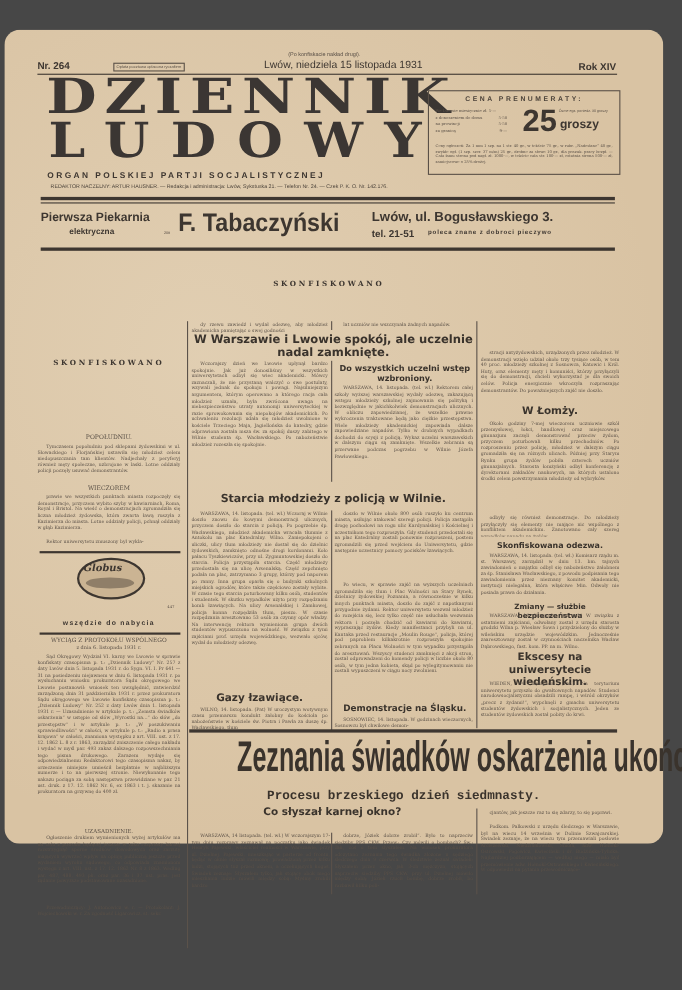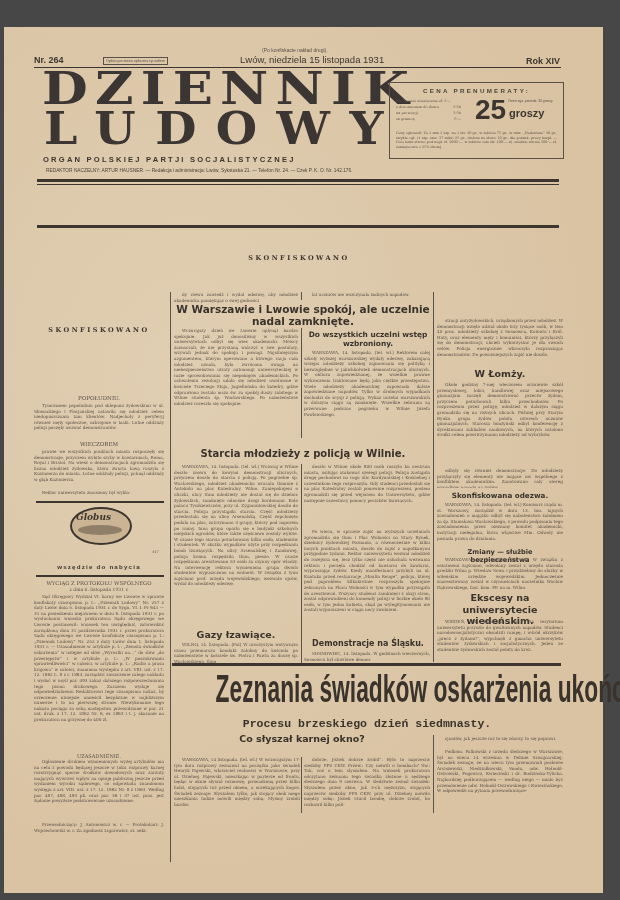--- a/index.html
+++ b/index.html
@@ -1,18 +1,18 @@
 <!DOCTYPE html>
 <html><head>
 <meta charset="utf-8">
 <style>
   html,body{margin:0;padding:0;}
   body{width:620px;height:900px;background:#474747;position:relative;overflow:hidden;font-family:"DejaVu Serif",serif;color:#3a332b;}
-  .page{position:absolute;left:4px;top:27px;width:599px;height:866px;background:#d9c3a3;
-        background-image:radial-gradient(ellipse at 30% 40%, rgba(230,214,188,.6), rgba(210,188,155,0) 70%);}
+  .page{position:absolute;left:4px;top:27px;width:599px;height:740px;background:#d9c3a3;
+        background-image:radial-gradient(ellipse at 30% 40%, rgba(230,214,188,.6), rgba(210,188,155,0) 70%);border-radius:14px;}
   .abs{position:absolute;}
   .rule{position:absolute;background:#3d3630;}
   .tiny{font-size:4.2px;line-height:5.6px;color:#5a5047;text-align:justify;}
   .tiny p{margin:0;text-indent:8px;}
   .hdr-small{font-family:"Liberation Sans",sans-serif;}
   .masthead{font-family:"DejaVu Serif",serif;font-weight:bold;color:#3b3633;letter-spacing:6px;}
   .conf{font-family:"DejaVu Serif",serif;font-weight:bold;font-size:6.5px;letter-spacing:2.5px;color:#3d3630;text-align:center;}
   .h-sans{font-family:"DejaVu Sans",sans-serif;font-weight:bold;color:#3a332c;text-align:center;}
   .vline{position:absolute;width:1px;background:#5b524a;}
 </style>
@@ -43,20 +43,29 @@
     </div>
     <div class="abs hdr-small" style="left:85px;top:12px;font-size:28px;font-weight:bold;color:#3d3630;line-height:30px;">25</div>
     <div class="abs hdr-small" style="left:118px;top:16px;font-size:3.3px;color:#5a5047;">Ósme egz. poniedz. 30 groszy</div>
     <div class="abs hdr-small" style="left:119px;top:24px;font-size:11px;font-weight:bold;color:#3d3630;">groszy</div>
     <div class="abs tiny" style="left:6px;top:48px;width:161px;font-size:3.4px;line-height:4.6px;">Ceny ogłoszeń: Za 1 mm 1 szp. na 1 str. 40 gr., w tekście 75 gr., w rubr. „Nadesłane” 40 gr., zwykłe ogł. (1 szp. szer. 37 m/m) 25 gr., drobne za słowo 10 gr., dla poszuk. pracy bezpł. — Cała łamu strona pod nagł. zł. 1000·—, w tekście cała str. 100·— zł, ostatnia strona 500·— zł, zamiejscowe o 25% drożej.</div>
   </div>
 
   <div class="rule" style="left:33px;top:152px;width:522px;height:3px;"></div>
   <div class="rule" style="left:33px;top:157px;width:522px;height:1px;"></div>
 
+  <div class="abs" style="left:33px;top:161px;width:522px;height:36px;">
+    <div class="abs hdr-small" style="left:0;top:4px;font-size:11px;font-weight:bold;color:#3d3630;">Pierwsza Piekarnia</div>
+    <div class="abs hdr-small" style="left:26px;top:18px;font-size:7.5px;font-weight:bold;color:#3d3630;">elektryczna</div>
+    <div class="abs hdr-small" style="left:112px;top:22px;font-size:3.4px;color:#5a5047;">209</div>
+    <div class="abs hdr-small" style="left:125px;top:1px;font-size:23px;font-weight:bold;color:#3d3630;transform:scaleX(.92);transform-origin:left;">F. Tabaczyński</div>
+    <div class="abs hdr-small" style="left:301px;top:2px;font-size:12px;font-weight:bold;color:#3d3630;">Lwów, ul. Bogusławskiego 3.</div>
+    <div class="abs hdr-small" style="left:301px;top:19px;font-size:9px;font-weight:bold;color:#3d3630;">tel. 21-51</div>
+    <div class="abs hdr-small" style="left:352px;top:21px;font-size:5.6px;font-weight:bold;letter-spacing:.8px;color:#3d3630;">poleca znane z dobroci pieczywo</div>
+  </div>
   <div class="rule" style="left:33px;top:198px;width:522px;height:3px;"></div>
 
   <div class="abs conf" style="left:160px;top:227px;width:270px;">SKONFISKOWANO</div>
 
   <div class="vline" style="left:166px;top:265px;height:570px;"></div>
   <div class="vline" style="left:429px;top:265px;height:370px;"></div>
   <div class="vline" style="left:297px;top:265px;height:8px;"></div>
 
   <div class="abs conf" style="left:30px;top:299px;width:130px;">SKONFISKOWANO</div>
   <div class="abs" style="left:30px;top:368px;width:130px;font-size:5.5px;text-align:center;color:#5a5047;">POPOŁUDNIU.</div>

